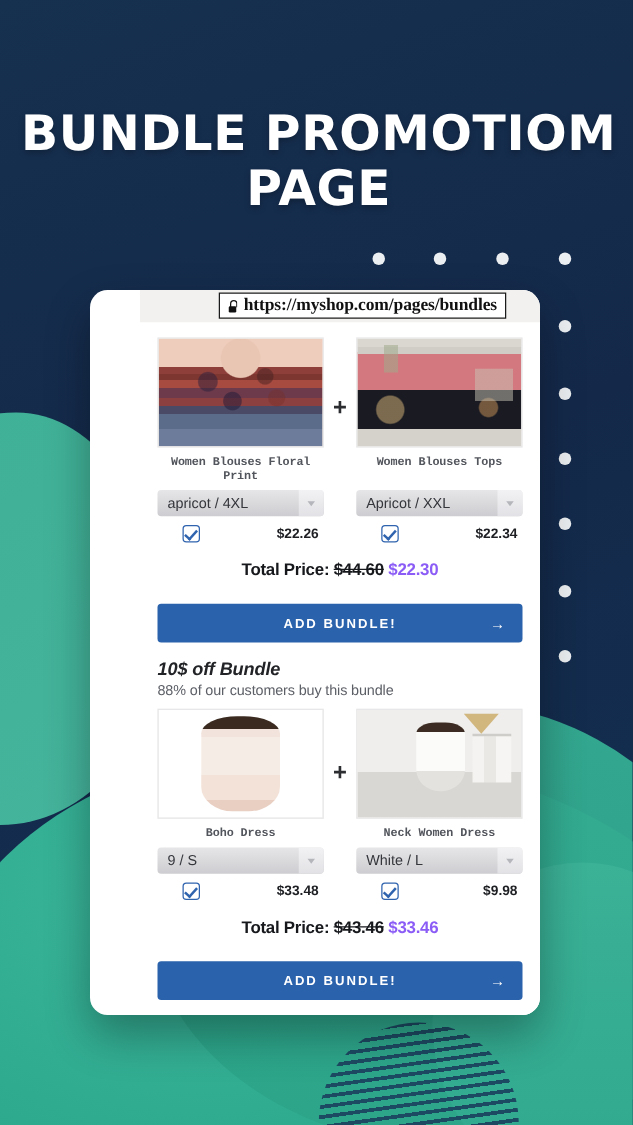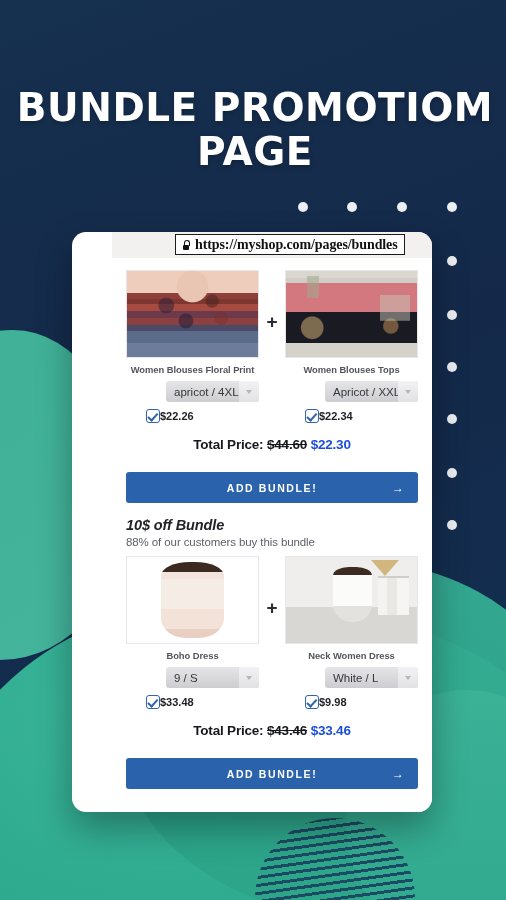--- a/index.html
+++ b/index.html
@@ -275,26 +275,27 @@
     padding-bottom:2px;
   }
   .pname{
     text-align:center;
     font-size:9.4px;
     font-weight:bold;
     color:#52555c;
     line-height:11px;
     margin-top:6px;
     letter-spacing:-0.05px;
+    font-family:Liberation Mono, monospace;
   }
 
   .select-row{
     display:flex; gap:0; margin-top:6px;
   }
-  .sel-cell{ flex:1 1 0; min-width:0;margin-left:40px; }
+  .sel-cell{ flex:1 1 0; min-width:0; }
   .sel-spacer{ flex:0 0 26px; }
   .sel{
     position:relative;
     height:21px;
     border-radius:3px;
     background:linear-gradient(180deg,#e6e6e8 0%,#cdcdd1 100%);
     display:flex; align-items:center;
     padding-left:8px;
     font-size:11.5px;
     color:#34363b;
@@ -311,21 +312,21 @@
     border-left:3.5px solid transparent;
     border-right:3.5px solid transparent;
     border-top:4px solid #b5b6bb;
   }
 
   .check-row{
     display:flex; gap:0; margin-top:7px; align-items:center;
   }
   .chk-cell{
     flex:1 1 0; min-width:0;
-    display:flex; align-items:center; justify-content:flex-start;
+    display:flex; align-items:center; justify-content:space-between;
     padding-right:4px;
     margin-left:20px;
   }
   .chk-spacer{ flex:0 0 26px; }
   .chkbox{
     width:14px; height:14px;
     border:1.6px solid #2f63ae;
     border-radius:3px;
     background:#fff;
     position:relative;
@@ -346,21 +347,21 @@
 
   .total{
     text-align:center;
     margin-top:14px;
     font-size:13.5px;
     font-weight:bold;
     color:#16181c;
     letter-spacing:-0.2px;
   }
   .total .old{ text-decoration:line-through; }
-  .total .new{ color:#1d4ed8; }
+  .total .new{ color:#8b5cf6; }
 
   .addbtn{
     margin-top:20px;
     height:31px;
     background:#2a62ac;
     border-radius:3px;
     display:flex; align-items:center; justify-content:center;
     position:relative;
     cursor:pointer;
   }

